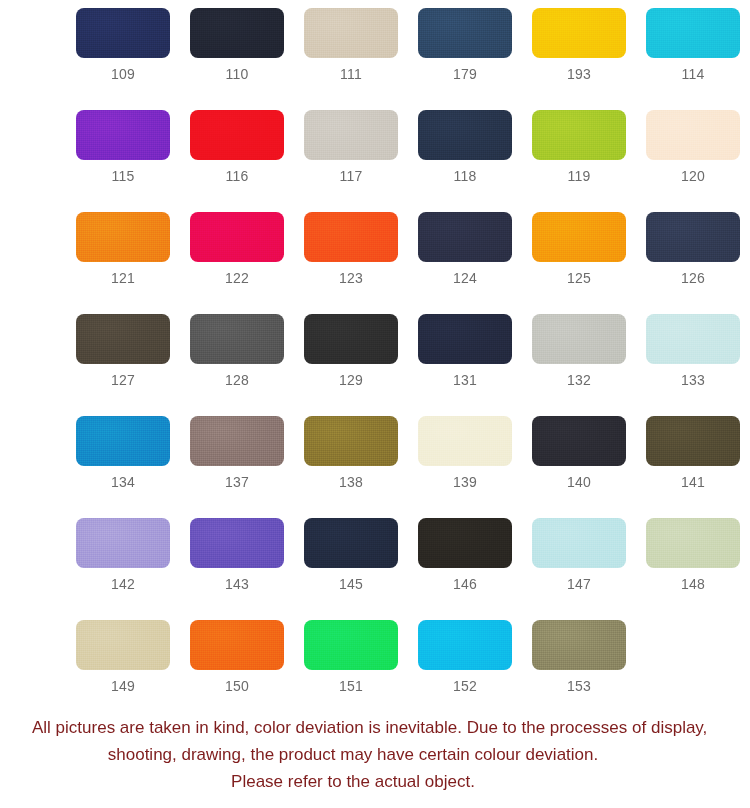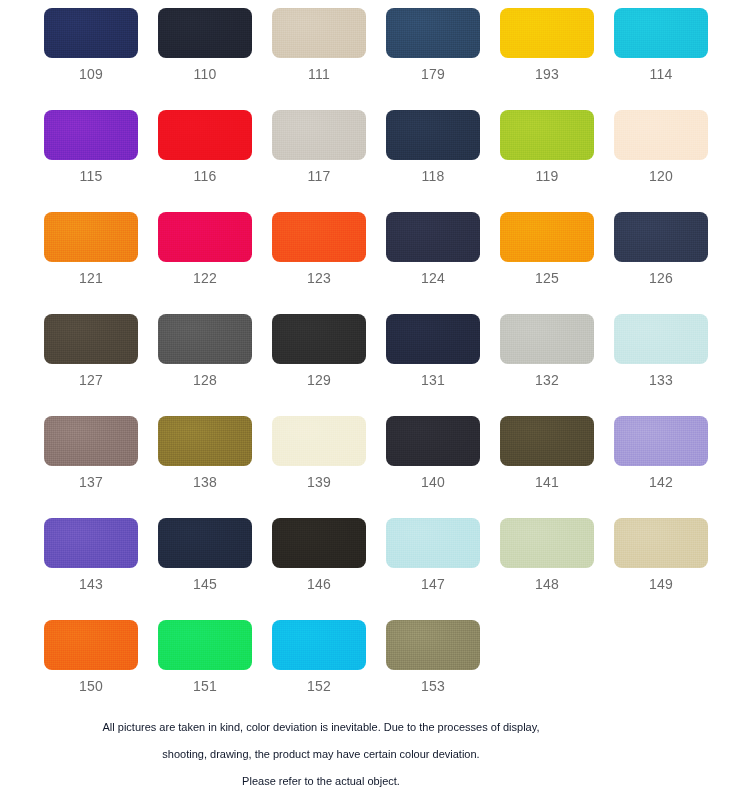--- a/index.html
+++ b/index.html
@@ -15,20 +15,21 @@
     -webkit-font-smoothing: antialiased;
     overflow: hidden;
   }
 
   #color-chart {
     width: 642px;
     height: 808px;
     position: relative;
     background: #ffffff;
     box-sizing: border-box;
+    margin-left: 32px;
   }
 
   
   .swatch-grid {
     position: absolute;
     left: 44px;
     top: 8px;
     width: 668px;
     display: flex;
     flex-wrap: wrap;
@@ -92,22 +93,22 @@
     white-space: nowrap;
   }
 
   
   .disclaimer {
     position: absolute;
     left: 0;
     right: 0;
     top: 714px;
     text-align: center;
-    color: #0f172a;
-    font-size: 11px;
+    color: #7f1d1d;
+    font-size: 17px;
     line-height: 27px;
   }
   .disclaimer-line {
     display: block;
     white-space: nowrap;
   }
 </style>
 </head>
 <body>
 
@@ -202,20 +203,24 @@
         <div class="swatch-chip" style="background-color: rgb(36, 42, 64);"></div>
         <div class="swatch-label">131</div>
       </div>
       <div class="swatch-cell">
         <div class="swatch-chip" style="background-color: rgb(195, 196, 189);"></div>
         <div class="swatch-label">132</div>
       </div>
       <div class="swatch-cell">
         <div class="swatch-chip" style="background-color: rgb(201, 231, 231);"></div>
         <div class="swatch-label">133</div>
+      </div>
+      <div class="swatch-cell">
+        <div class="swatch-chip" style="background-color: rgb(20, 137, 200);"></div>
+        <div class="swatch-label">134</div>
       </div>
       <div class="swatch-cell">
         <div class="swatch-chip" style="background-color: rgb(138, 117, 112);"></div>
         <div class="swatch-label">137</div>
       </div>
       <div class="swatch-cell">
         <div class="swatch-chip" style="background-color: rgb(138, 118, 48);"></div>
         <div class="swatch-label">138</div>
       </div>
       <div class="swatch-cell">

